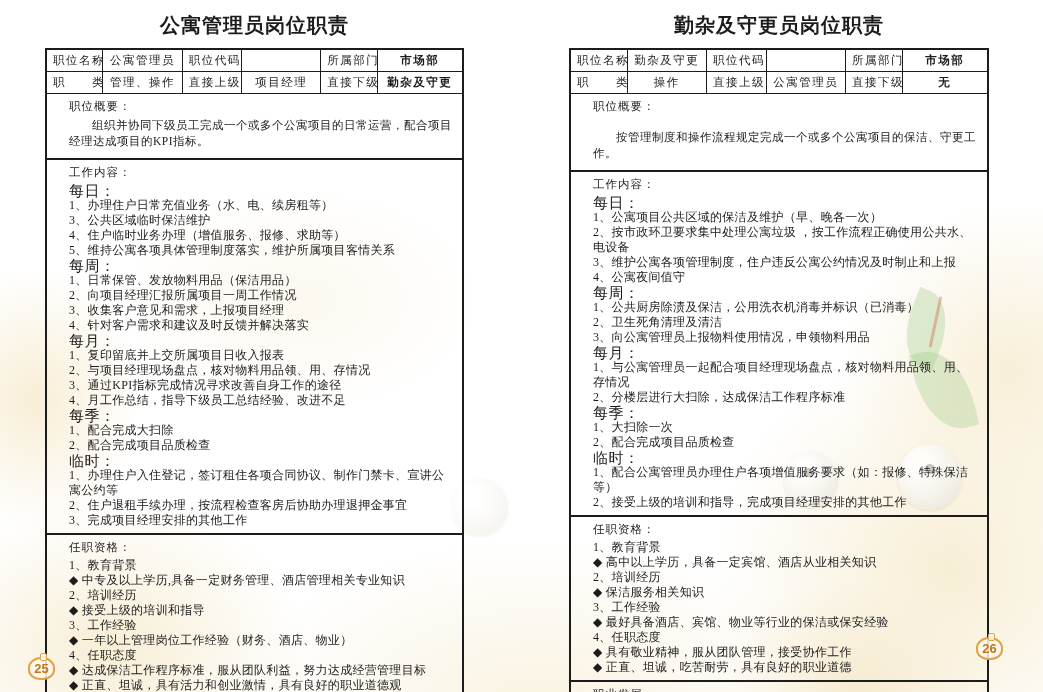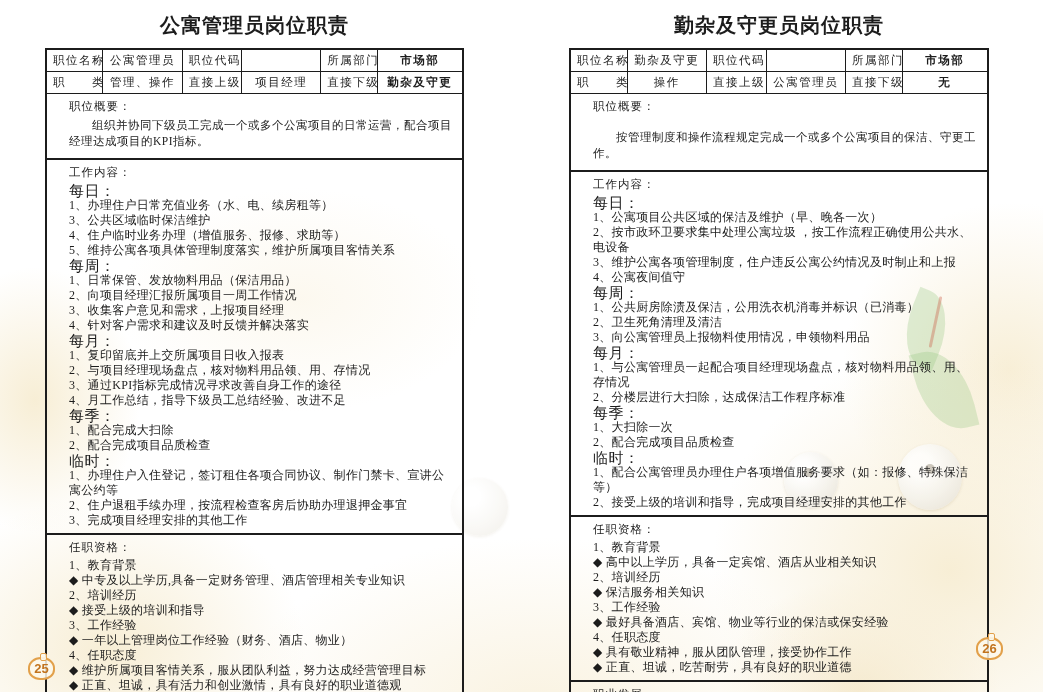--- a/index.html
+++ b/index.html
@@ -185,21 +185,21 @@
     <div class="block">
       <div class="sec-label">任职资格：</div>
       <div>
           <div class="line">1、教育背景</div>
           <div class="line">◆ 中专及以上学历,具备一定财务管理、酒店管理相关专业知识</div>
           <div class="line">2、培训经历</div>
           <div class="line">◆ 接受上级的培训和指导</div>
           <div class="line">3、工作经验</div>
           <div class="line">◆ 一年以上管理岗位工作经验（财务、酒店、物业）</div>
           <div class="line">4、任职态度</div>
-          <div class="line">◆ 维护所属项目客情关系，服从团队利益，努力达成经营管理目标</div>
+          <div class="line">◆ 达成保洁工作程序标准，服从团队利益，努力达成经营管理目标</div>
           <div class="line">◆ 正直、坦诚，具有活力和创业激情，具有良好的职业道德观</div>
         </div>
     </div>
 
   </div>
 </div>
 
 <div class="page page-right">
   <div class="doc-title">勤杂及守更员岗位职责</div>
   <div class="doc-table">

